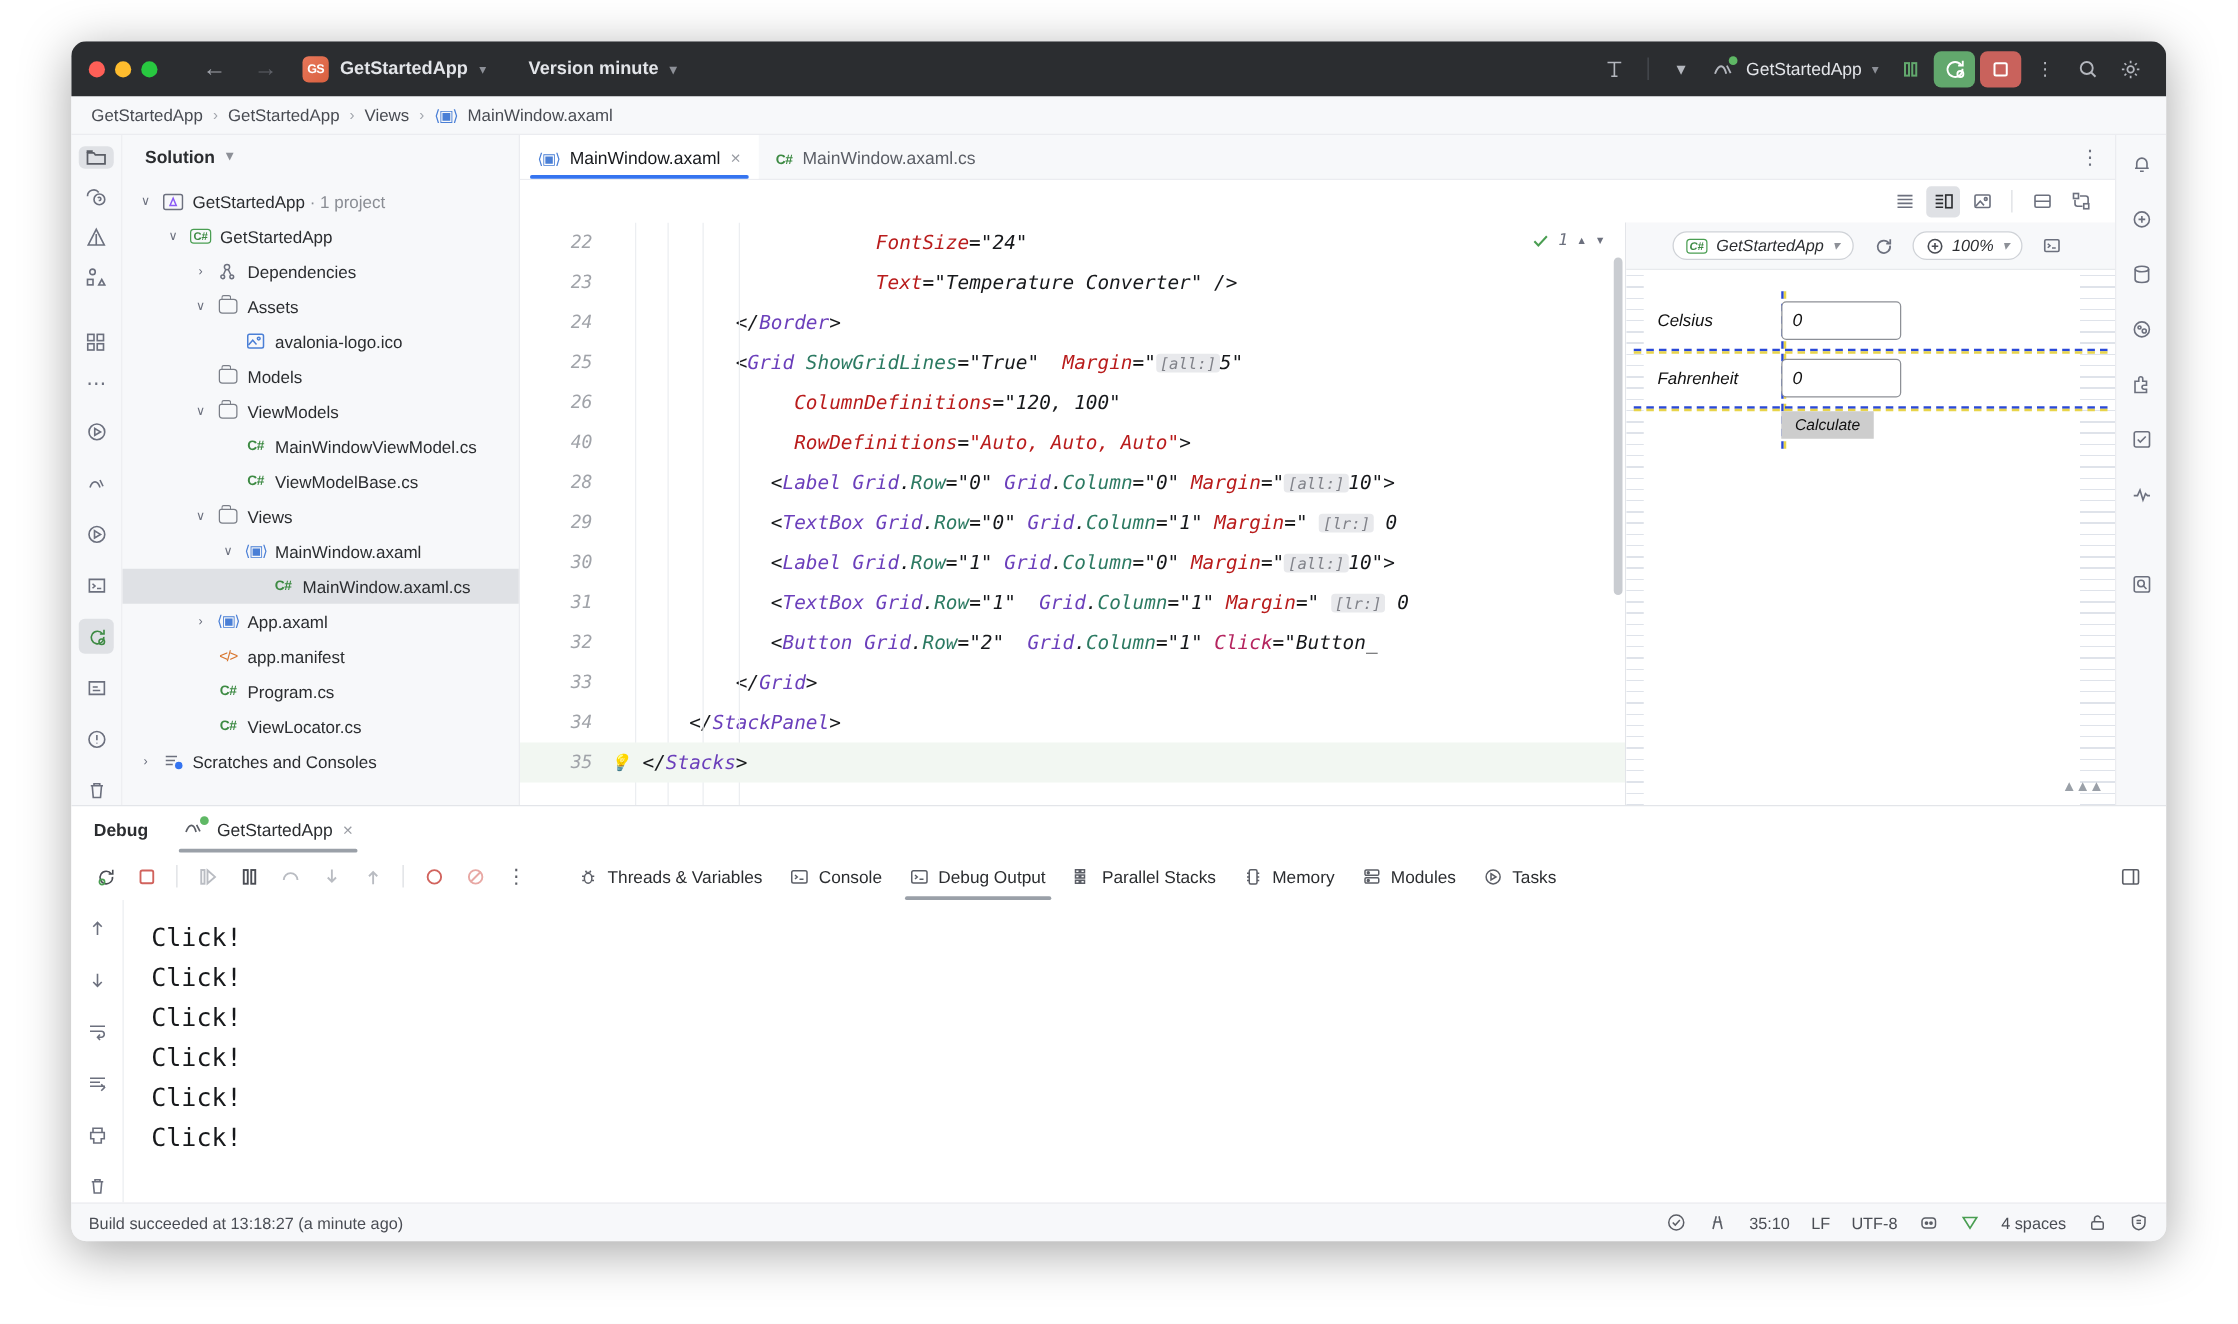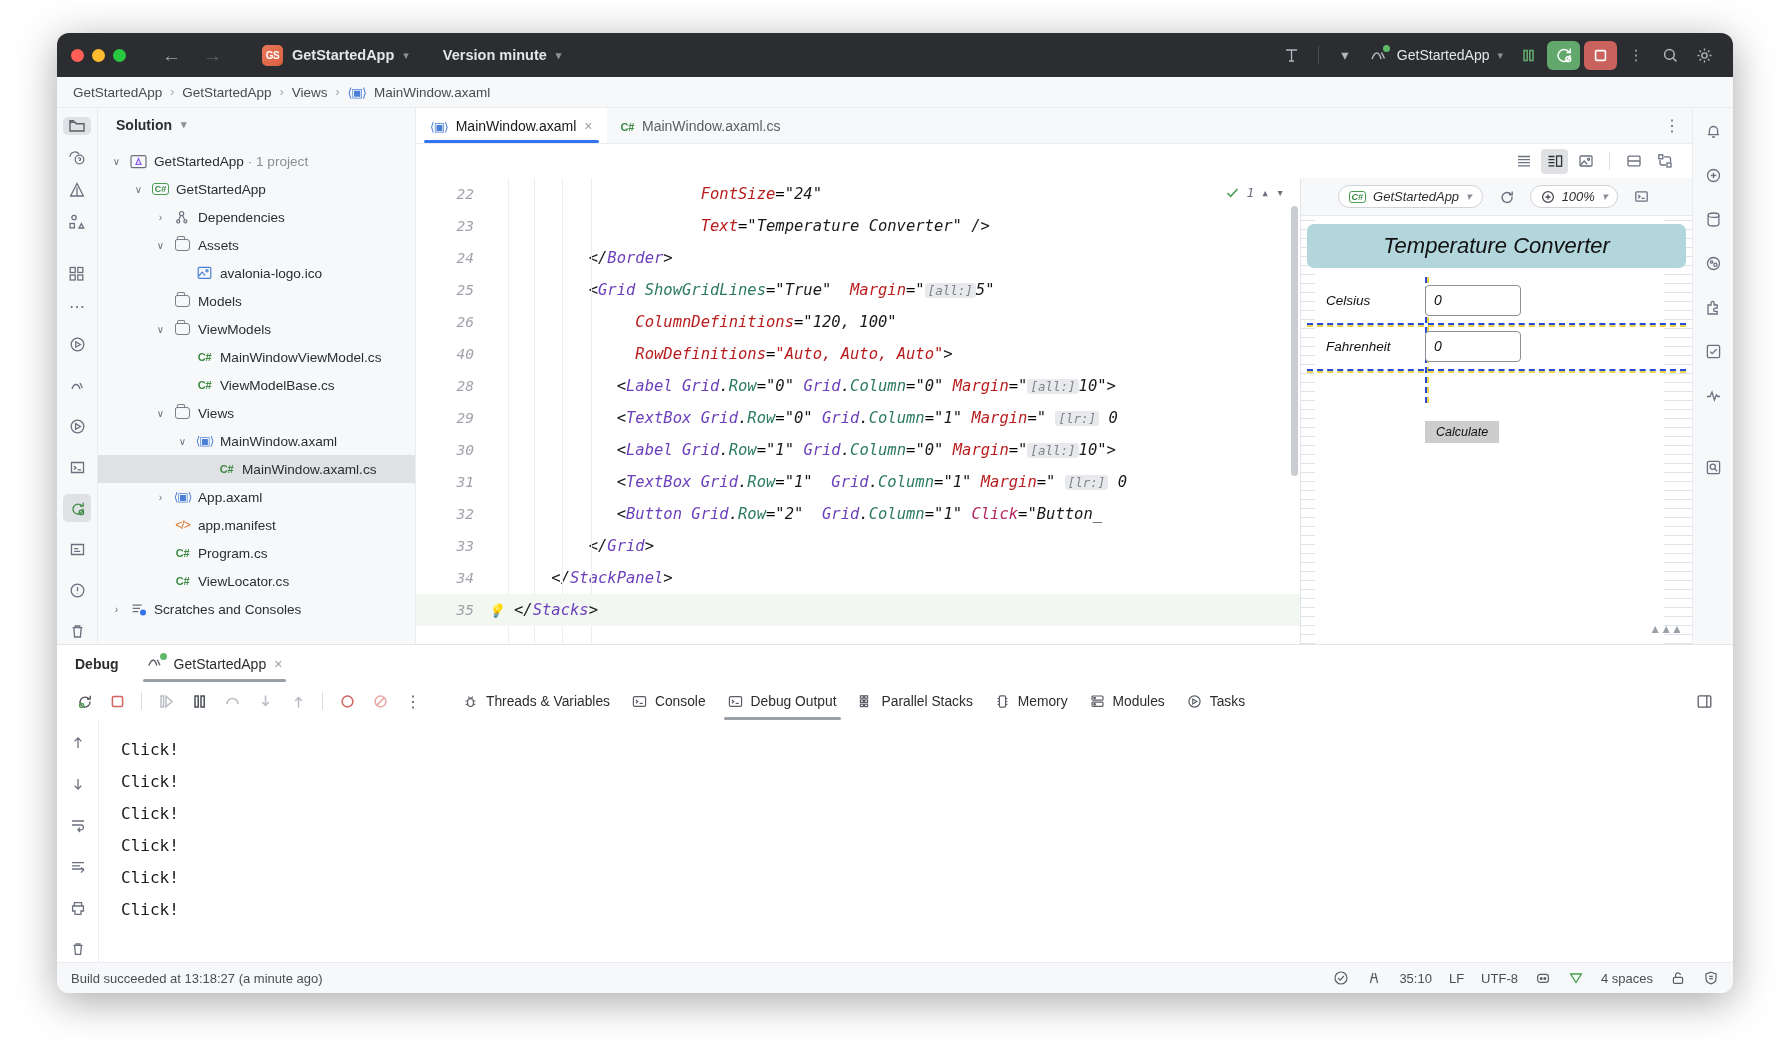--- a/index.html
+++ b/index.html
@@ -25,21 +25,21 @@
     height: 44px; background: #2b2d30; flex: 0 0 44px;
     display: flex; align-items: center; padding: 0 14px;
     color: #ced0d6; font-size: 14.5px; position: relative;
   }
   .traffic { display: flex; gap: 8px; align-items: center; }
   .dot { width: 13px; height: 13px; border-radius: 50%; }
   .dot.r { background: #ff5f57; } .dot.y { background: #febc2e; } .dot.g { background: #28c840; }
   .navarrows { display: flex; gap: 22px; margin-left: 36px; align-items:center; }
   .navarrow { font-size: 19px; color: #9da0a8; line-height: 1; }
   .navarrow.dim { color: #5e6067; }
-  .proj-chip { display: flex; align-items: center; gap: 9px; margin-left: 40px; }
+  .proj-chip { display: flex; align-items: center; gap: 9px; margin-left: 20px; }
   .gs-badge {
     width: 21px; height: 21px; border-radius: 5px;
     background: linear-gradient(135deg,#e8775a,#d9603f);
     color:#fff; font-size: 10px; font-weight: bold;
     display:flex; align-items:center; justify-content:center; letter-spacing:-0.5px;
   }
   .proj-name { font-weight: bold; color: #e3e5e9; font-size: 14.5px; }
   .chev { font-size: 11px; color: #8d9097; }
   .vcs { margin-left: 34px; display:flex; align-items:center; gap:9px; font-weight:bold; color:#e3e5e9; font-size:14.5px;}
   .tb-right { margin-left: auto; display: flex; align-items: center; gap: 4px; }
@@ -128,21 +128,21 @@
   .pv-canvas { flex:1; position:relative; background:#fff; overflow:hidden; }
   .pv-gridline { position:absolute; background-image:repeating-linear-gradient(90deg,#dfe3ea 0 1px,transparent 1px 9px); }
   .pv-app { position:absolute; left:6px; right:6px; top:8px; }
   .pv-title {
     background:#b3d6dd; border-radius:7px; text-align:center;
     font-size:22px; color:#111; padding:9px 0;
   }
   .pv-row { position:relative; display:flex; align-items:center; height:46px; }
   .pv-label { width:118px; padding-left:19px; font-size:13.5px; color:#111; }
   .pv-input { width:96px; height:31px; border:1px solid #8d9096; border-radius:4px; background:#fff; font-size:14px; display:flex; align-items:center; padding-left:8px; color:#111;}
-  .pv-btn { margin-left:118px; background:#cdcdcd; color:#111; font-size:12.5px; padding:4px 11px;margin-top:48px; }
+  .pv-btn { margin-left:118px; background:#cdcdcd; color:#111; font-size:12.5px; padding:4px 11px; }
   .dashline { position:absolute; left:0; right:0; height:0; border-top:2px dashed #2a48d8; }
   .dashline.y { border-top-color:#e8d44a; transform:translateY(2px); }
   .dashcol { position:absolute; top:0; bottom:0; width:0; border-left:2px dashed #2a48d8; }
   .dashcol.y { border-left-color:#e8d44a; transform:translateX(2px); }
   .pv-corner { position:absolute; right:10px; bottom:8px; color:#9aa0a8; font-size:12px; letter-spacing:-1px;}
 
   
   .rrail { width:41px; flex:0 0 41px; background:#f7f8fa; border-left:1px solid #ebecf0; display:flex; flex-direction:column; align-items:center; padding-top:9px; gap:16px;}
 
   
@@ -153,21 +153,21 @@
   .dbg-tab.active:after { content:''; position:absolute; left:6px; right:6px; bottom:0; height:3px; background:#9aa0a8; border-radius:2px;}
   .dbg-toolbar { height:38px; flex:0 0 38px; display:flex; align-items:center; gap:3px; padding-left:12px; }
   .dbg-ico { width:30px; height:28px; display:flex; align-items:center; justify-content:center; color:#5b5e66; border-radius:4px; }
   .dbg-ico.dim { color:#b9bcc2; }
   .dbg-sep { width:1px; height:18px; background:#dcdee2; margin:0 6px; }
   .dbg-sub { display:flex; align-items:center; gap:2px; margin-left:22px; }
   .dbg-sub .dbg-tab { font-size:13.8px; }
   .dbg-right { margin-left:auto; padding-right:14px; display:flex; }
   .dbg-body { flex:1; display:flex; min-height:0; background:#fff; }
   .dbg-left-ico { width:41px; flex:0 0 41px; display:flex; flex-direction:column; align-items:center; gap:16px; padding-top:10px; color:#6c707e;}
-  .console { flex:1; padding:14px 0 0 22px; font-family:"DejaVu Sans Mono", monospace; font-size:16px; color:#17191c; border-left:1px solid #eceef1;}
+  .console { flex:1; padding:14px 0 0 22px; font-family:"DejaVu Sans Mono", monospace; font-size:20px; color:#17191c; border-left:1px solid #eceef1;}
   .console div { height:32px; line-height:32px; }
 
   
   .statusbar { height:31px; flex:0 0 31px; display:flex; align-items:center; padding:0 14px; font-size:13px; color:#4a4d54; background:#f7f8fa; border-top:1px solid #ebecf0;}
   .st-right { margin-left:auto; display:flex; align-items:center; gap:17px;}
   .st-ico { display:flex; align-items:center; color:#5b5e66;}
   svg { display:block; }
 </style>
 </head>
 <body>
@@ -613,21 +613,20 @@
                   <path d="M7.6 9.4h3"></path>
               </svg>
             </span>
           </div>
 
           <div class="pv-canvas">
             <div class="pv-gridline" style="left:0;top:0;width:14px;height:100%;background-image:repeating-linear-gradient(0deg,#dfe3ea 0 1px,transparent 1px 9px);"></div>
             <div class="pv-gridline" style="right:0;top:0;width:28px;height:100%;background-image:repeating-linear-gradient(0deg,#dfe3ea 0 1px,transparent 1px 9px);"></div>
 
             <div class="pv-app">
-              <div class="pv-title">Temperature Converter</div>
               <div style="position:relative;margin-top:9px;">
                 <div class="dashcol" style="left:118px;"></div>
                 <div class="dashcol y" style="left:118px;"></div>
 
                 <div class="pv-row">
                   <div class="pv-label">Celsius</div>
                   <div class="pv-input">0</div>
                 </div>
                 <div style="position:relative;height:0;">
                   <div class="dashline"></div>

